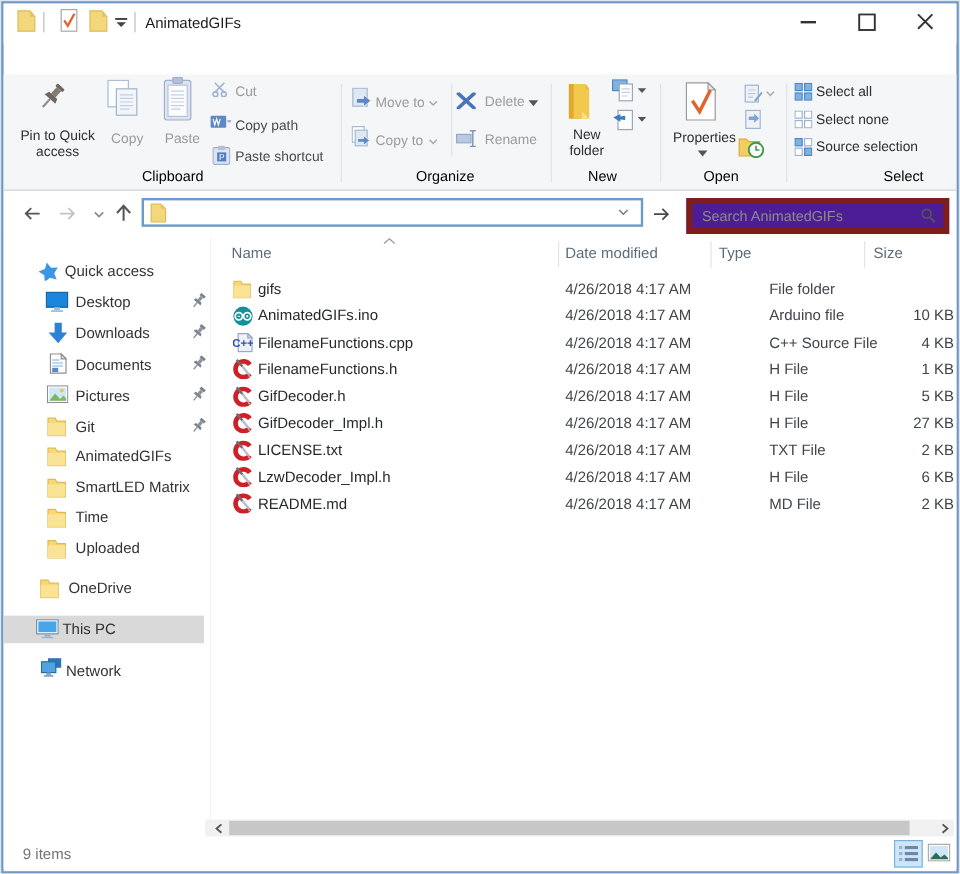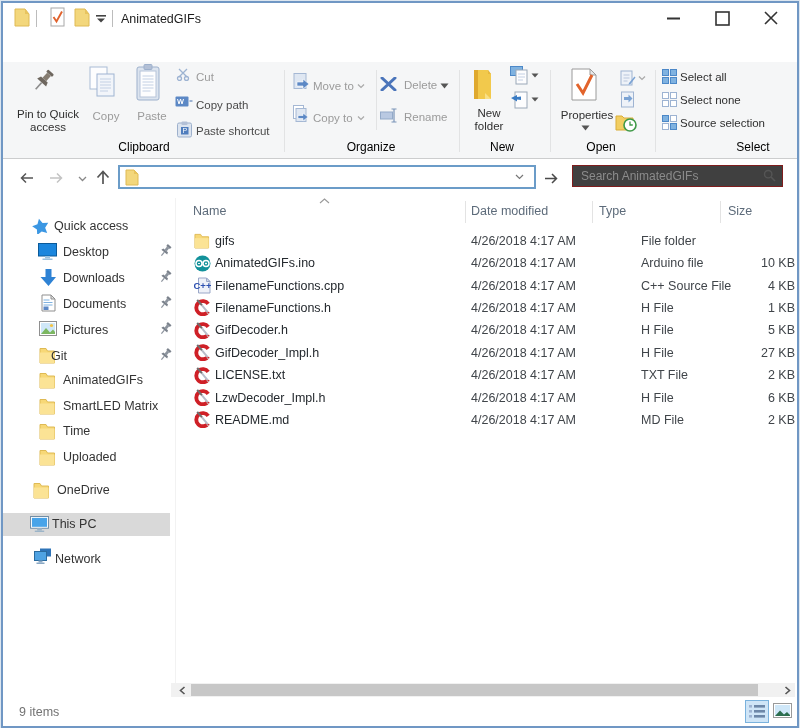--- a/index.html
+++ b/index.html
@@ -257,21 +257,21 @@
         <path d="M1 1 h8 l4 4 v11 h-12 z" fill="#f3d77c" stroke="#dfba54"></path>
         <path d="M9 1 l4 4 h-4 z" fill="#e8c35e"></path>
       </svg>
       <svg class="abs" style="left:395px;top:7px" width="9" height="6" viewBox="0 0 9 6">
           <path d="M1 1 L4.5 4.5 L8 1" fill="none" stroke="#777" stroke-width="1.2"></path>
         </svg>
     </div>
     <svg class="abs" style="left:541px;top:14px" width="14" height="11" viewBox="0 0 14 11">
       <path d="M1 5.5 h11 M8 1 l4.5 4.5 L8 10" fill="none" stroke="#4a4a4a" stroke-width="1.5"></path>
     </svg>
-    <div class="abs" style="left:569px;top:6px;width:209px;height:20px;background:#404040;border:1px solid #7f1d1d">
+    <div class="abs" style="left:569px;top:6px;width:209px;height:20px;background:#4c1d95;border:5px solid #7f1d1d">
       <div class="abs t" style="left:8px;top:3px;font-size:12px;color:#8b8b8b">Search AnimatedGIFs</div>
       <svg class="abs" style="left:190px;top:3px" width="13" height="13" viewBox="0 0 13 13">
         <circle cx="5.2" cy="5.2" r="3.7" fill="none" stroke="#555" stroke-width="1.4"></circle>
         <path d="M8 8 L12 12" stroke="#555" stroke-width="1.6"></path>
       </svg>
     </div>
   </div>
   <div id="main">
 
     <svg class="abs" style="left:29px;top:20px" width="17" height="16" viewBox="0 0 17 16">
@@ -310,21 +310,21 @@
       <path d="M2 13 l5-6 4 4.5 3-3 2 2.5 v2 z" fill="#7cb761"></path>
       <circle cx="12.5" cy="4.5" r="1.6" fill="#f5c242"></circle>
     </svg>
     <div class="nv" style="left:60px;top:120px">Pictures</div>
       <svg class="abs pin" style="top:124px" width="12" height="14" viewBox="0 0 12 14">
         <use href="#pinico"></use>
       </svg>
     <svg class="abs" style="left:36px;top:148px" width="17" height="18" viewBox="0 0 17 18">
         <use href="#fold"></use>
       </svg>
-    <div class="nv" style="left:48px;top:146px">Git</div>
+    <div class="nv" style="left:60px;top:146px">Git</div>
       <svg class="abs pin" style="top:150px" width="12" height="14" viewBox="0 0 12 14">
         <use href="#pinico"></use>
       </svg>
     <svg class="abs" style="left:36px;top:173px" width="17" height="18" viewBox="0 0 17 18">
         <use href="#fold"></use>
       </svg>
     <div class="nv" style="left:60px;top:170px">AnimatedGIFs</div>
     <svg class="abs" style="left:36px;top:199px" width="17" height="18" viewBox="0 0 17 18">
         <use href="#fold"></use>
       </svg>

